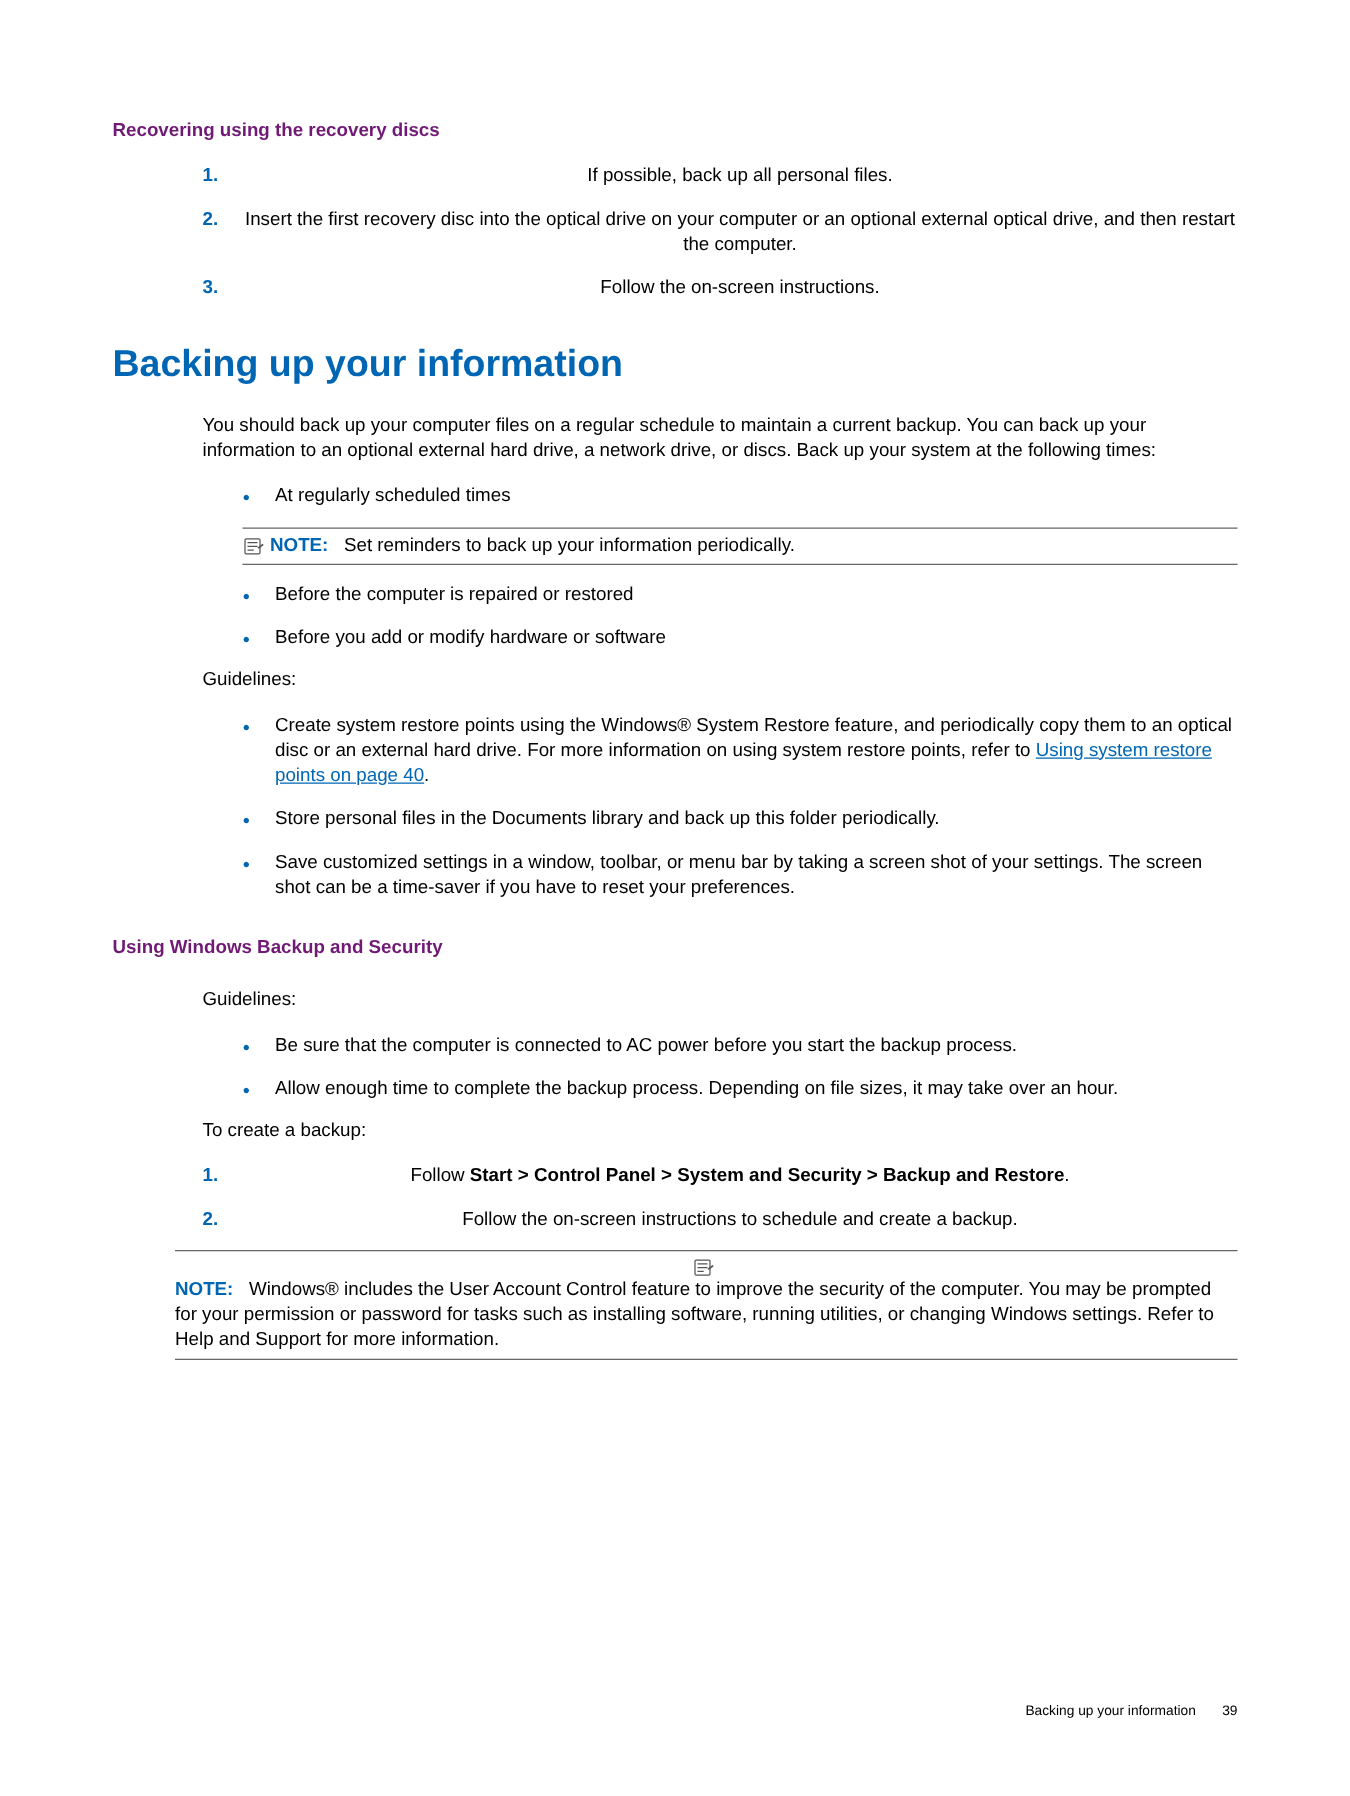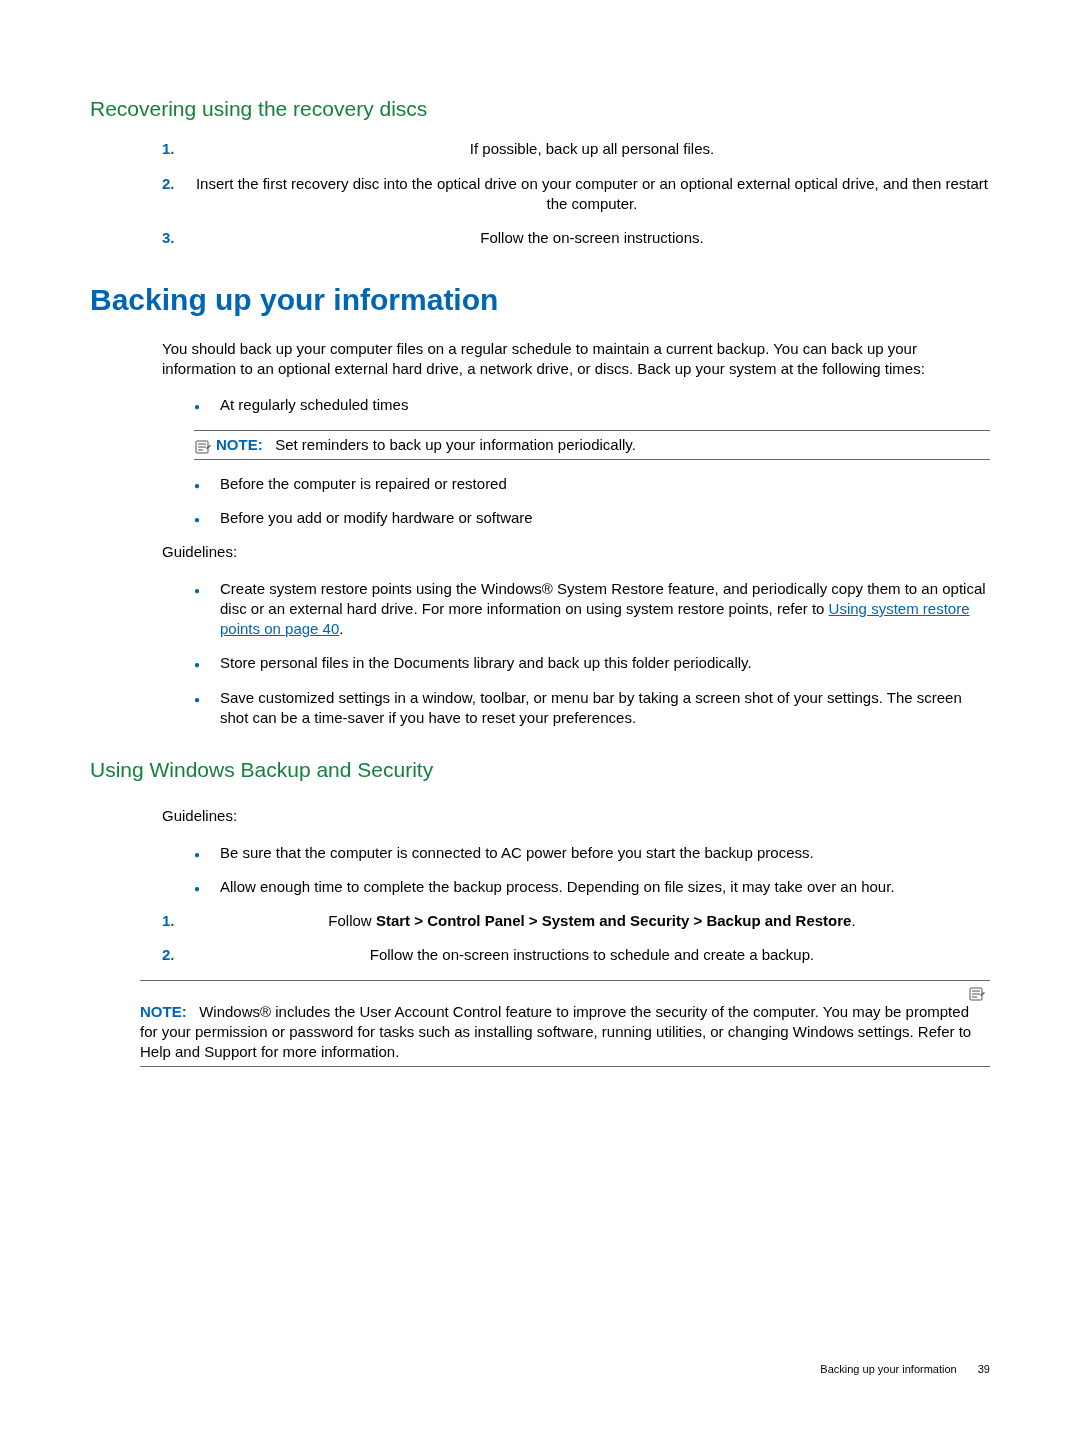--- a/index.html
+++ b/index.html
@@ -8,23 +8,23 @@
     font-size: 15px;
     color: #000;
     background: #fff;
     width: 1080px;
     height: 1437px;
     position: relative;
     padding: 95px 90px 60px 90px;
     line-height: 1.35;
   }
   .h2 {
-    color: #15803d;
-    font-weight: normal;
-    font-size: 21px;
+    color: #701a75;
+    font-weight: bold;
+    font-size: 15px;
     margin-bottom: 16px;
   }
   .h1 {
     color: #0066b3;
     font-weight: bold;
     font-size: 30px;
     margin: 32px 0 18px 0;
   }
   .body-indent {
     margin-left: 72px;
@@ -59,21 +59,21 @@
     padding-top: 5px;
   }
   .ul-text {
     flex: 1;
   }
   .note-box {
     border-top: 1px solid #666;
     border-bottom: 1px solid #666;
     padding: 4px 0 4px 0;
     display: flex;
-    align-items: flex-end;
+    align-items: center;
     margin-bottom: 14px;
   }
   .note-icon {
     width: 22px;
     flex-shrink: 0;
     padding-top: 1px;
   }
   .note-label {
     color: #0066b3;
     font-weight: bold;
@@ -175,20 +175,21 @@
 
   <div class="ul-item">
     <div class="ul-bullet">●</div>
     <div class="ul-text">Be sure that the computer is connected to AC power before you start the backup process.</div>
   </div>
   <div class="ul-item">
     <div class="ul-bullet">●</div>
     <div class="ul-text">Allow enough time to complete the backup process. Depending on file sizes, it may take over an hour.</div>
   </div>
 
+  <div class="para">To create a backup:</div>
 
   <div class="ol-item">
     <div class="ol-num">1.</div>
     <div class="ol-text">
       <span>Follow </span><span class="bold">Start &gt; Control Panel &gt; System and Security &gt; Backup and Restore</span><span>.</span>
     </div>
   </div>
   <div class="ol-item">
     <div class="ol-num">2.</div>
     <div class="ol-text">

